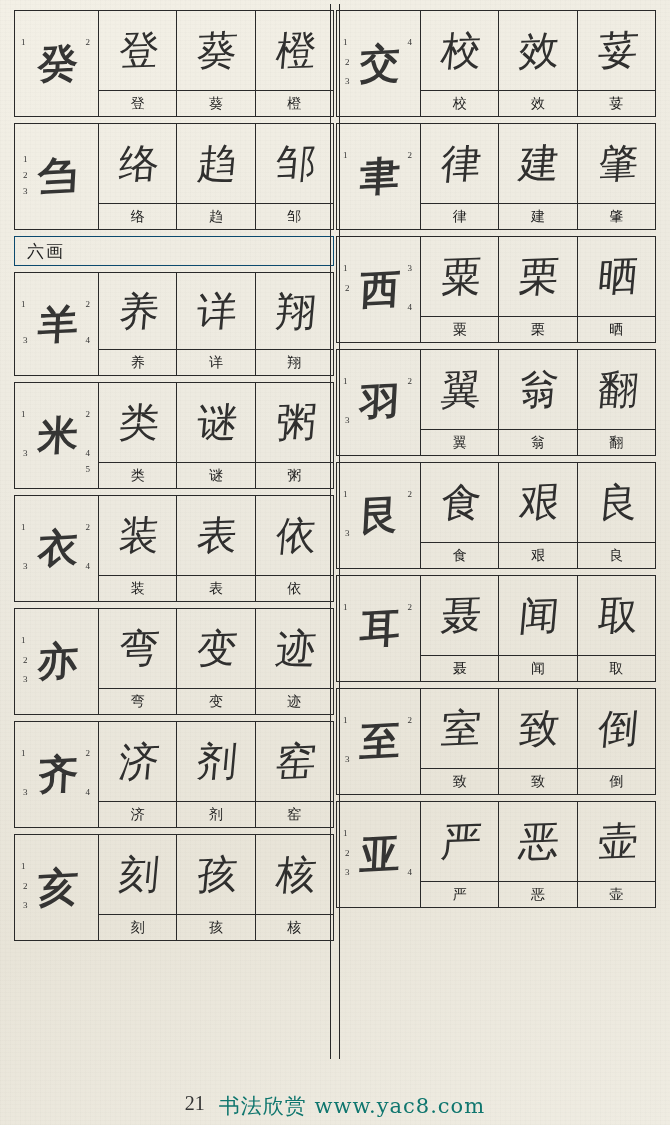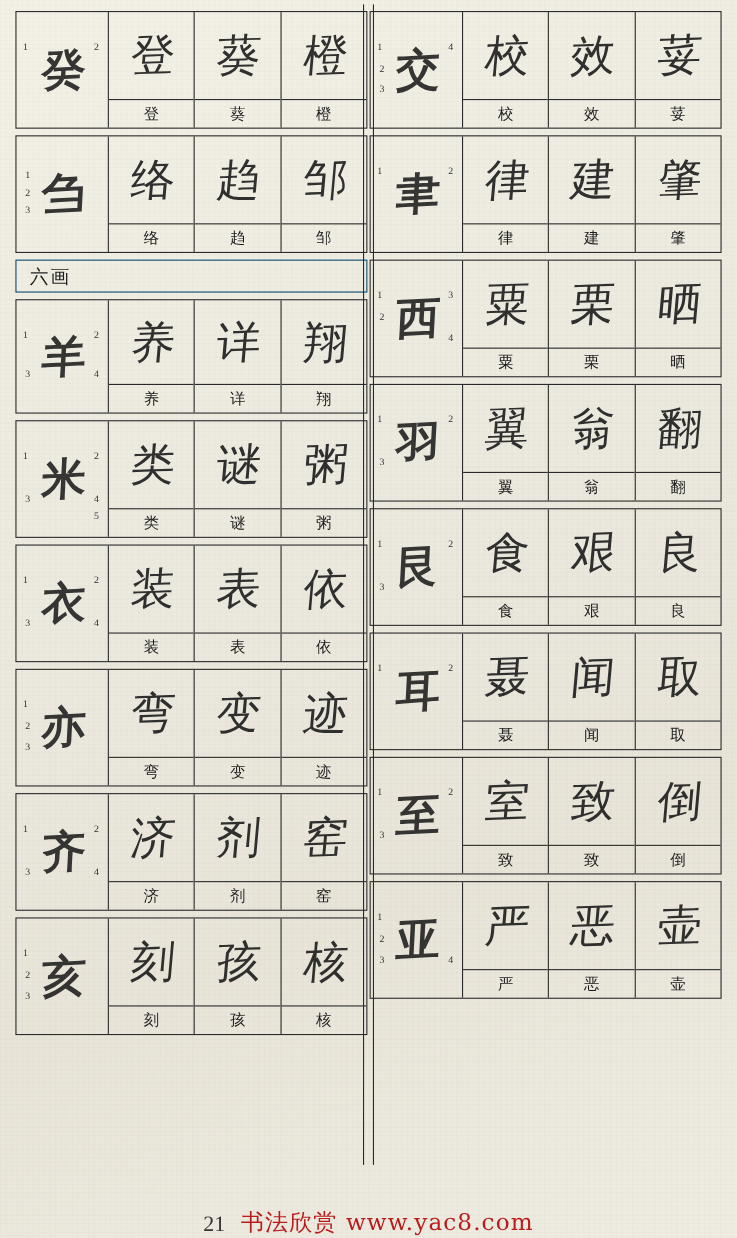--- a/index.html
+++ b/index.html
@@ -156,33 +156,33 @@
   .gutter:before { left: 0; }
   .gutter:after { right: 0; }
 
   .footer {
     position: absolute;
     left: 0;
     right: 0;
     bottom: 0;
     height: 33px;
     display: flex;
-    align-items: flex-end;
+    align-items: flex-start;
     justify-content: center;
     gap: 14px;
   }
   .page-num {
     font-family: "Liberation Serif", serif;
     font-size: 20px;
     color: #333;
   }
   .watermark {
     font-family: "DejaVu Serif", "Liberation Serif", serif;
     font-size: 21px;
-    color: #b91c1c;
+    color: #0f766e;
     letter-spacing: 1px;
   }
 
   
   .sn1 { left: 6px; top: 26px; }
   .sn2 { right: 8px; top: 26px; }
   .sn3 { left: 8px; bottom: 30px; }
   .sn4 { right: 8px; bottom: 30px; }
   .sn5 { right: 8px; bottom: 14px; }
   .sn-a { left: 8px; top: 30px; }

